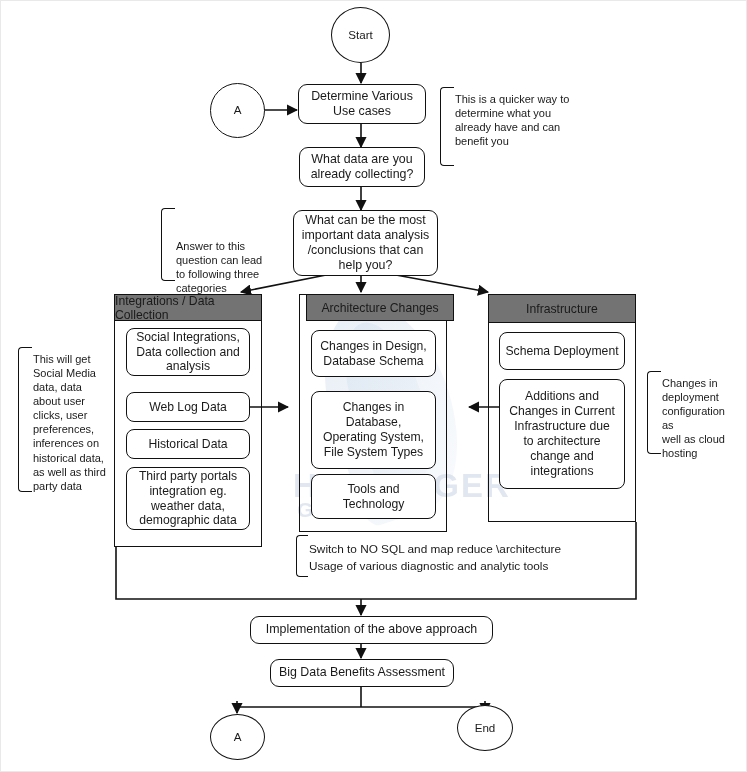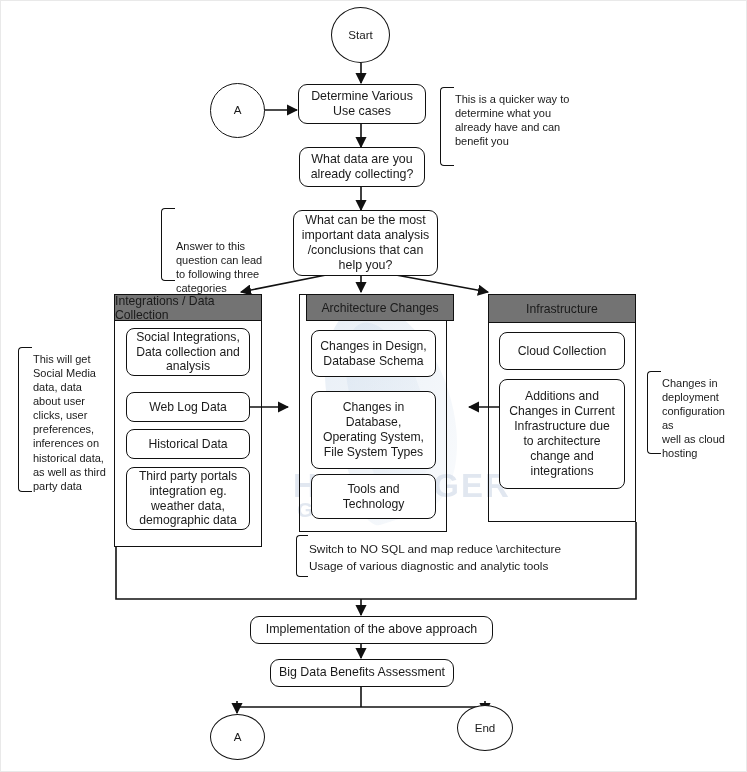--- a/index.html
+++ b/index.html
@@ -233,21 +233,21 @@
   <div class="node subproc" style="left:310px; top:473px; width:125px; height:45px;">
     <span>Tools and
 Technology</span>
   </div>
 
   <div class="group-box" style="left:487px; top:293px; width:148px; height:228px;"></div>
   <div class="group-title" style="left:487px; top:293px; width:148px; height:29px;">
     <span>Infrastructure</span>
   </div>
   <div class="node subproc" style="left:498px; top:331px; width:126px; height:38px;">
-    <span>Cloud Collection</span>
+    <span>Schema Deployment</span>
   </div>
   <div class="node subproc" style="left:498px; top:378px; width:126px; height:110px;">
     <span>Additions and
 Changes in Current
 Infrastructure due
 to architecture
 change and
 integrations</span>
   </div>
 

